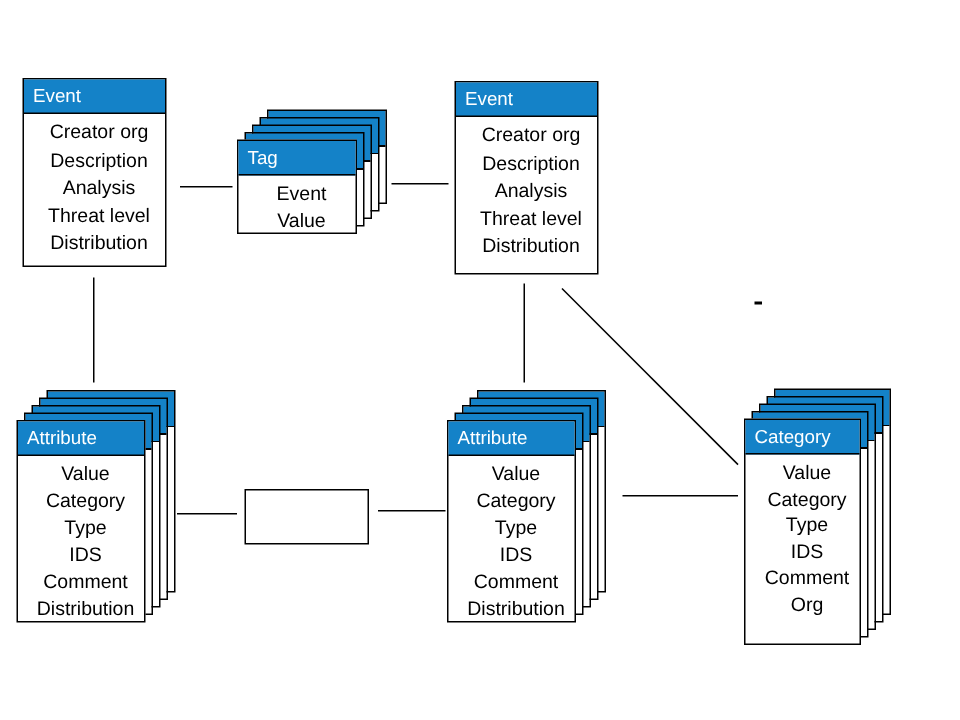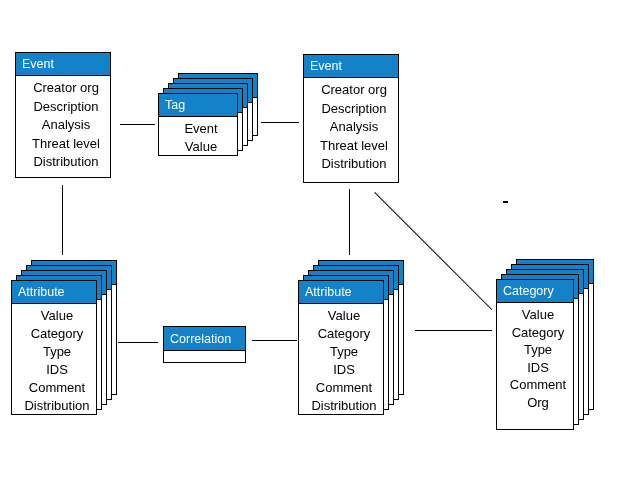--- a/index.html
+++ b/index.html
@@ -102,21 +102,20 @@
         <div class="row">Category</div>
         <div class="row">Type</div>
         <div class="row">IDS</div>
         <div class="row">Comment</div>
         <div class="row">Distribution</div>
       </div>
     </div>
   </div>
 
   <div class="entity" style="left:163px;top:326px;width:83px;height:37px;">
-    <div class="hdr" style="height:24px;line-height:24px;">Correlation</div>
     <div class="body"></div>
   </div>
 
   <div>
     <div class="layer" style="left:318px;top:260px;width:86px;height:135px;"></div>
     <div class="layer" style="left:313px;top:265px;width:86px;height:135px;"></div>
     <div class="layer" style="left:308px;top:270px;width:86px;height:135px;"></div>
     <div class="layer" style="left:303px;top:275px;width:86px;height:135px;"></div>
     <div class="entity" style="left:298px;top:280px;width:86px;height:135px;">
       <div class="hdr">Attribute</div>

